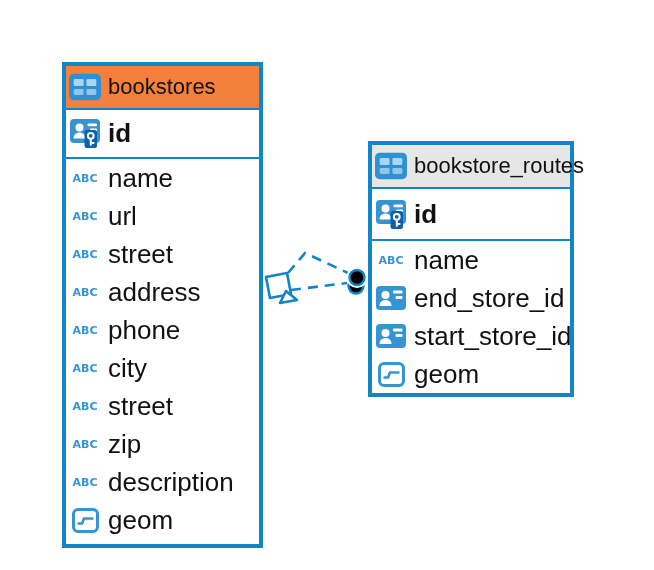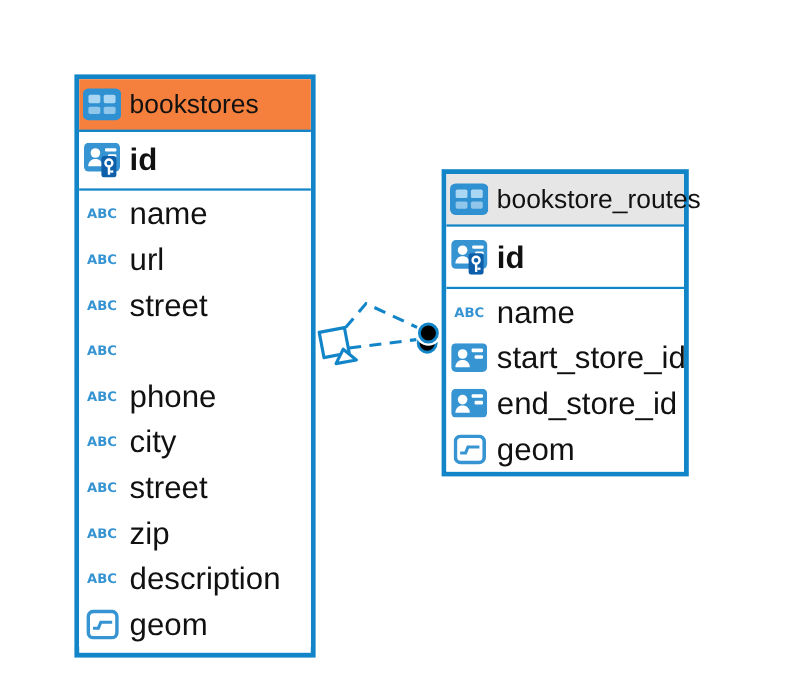--- a/index.html
+++ b/index.html
@@ -103,20 +103,21 @@
   <div class="row frow">
     <span class="icell abc">ABC</span>
     <span class="cname">url</span>
   </div>
   <div class="row frow">
     <span class="icell abc">ABC</span>
     <span class="cname">street</span>
   </div>
   <div class="row frow">
     <span class="icell abc">ABC</span>
+    <span class="cname">address</span>
   </div>
   <div class="row frow">
     <span class="icell abc">ABC</span>
     <span class="cname">phone</span>
   </div>
   <div class="row frow">
     <span class="icell abc">ABC</span>
     <span class="cname">city</span>
   </div>
   <div class="row frow">
@@ -161,29 +162,29 @@
   <div class="row frow">
     <span class="icell abc">ABC</span>
     <span class="cname">name</span>
   </div>
   <div class="row frow">
     <span class="icell">
         <svg width="30" height="24">
           <use href="#i-fk"></use>
         </svg>
       </span>
-    <span class="cname">start_store_id</span>
+    <span class="cname">end_store_id</span>
   </div>
   <div class="row frow">
     <span class="icell">
         <svg width="30" height="24">
           <use href="#i-fk"></use>
         </svg>
       </span>
-    <span class="cname">end_store_id</span>
+    <span class="cname">start_store_id</span>
   </div>
   <div class="row frow">
     <span class="icell">
         <svg width="27" height="25">
           <use href="#i-geom"></use>
         </svg>
       </span>
     <span class="cname">geom</span>
   </div>
 </div>

